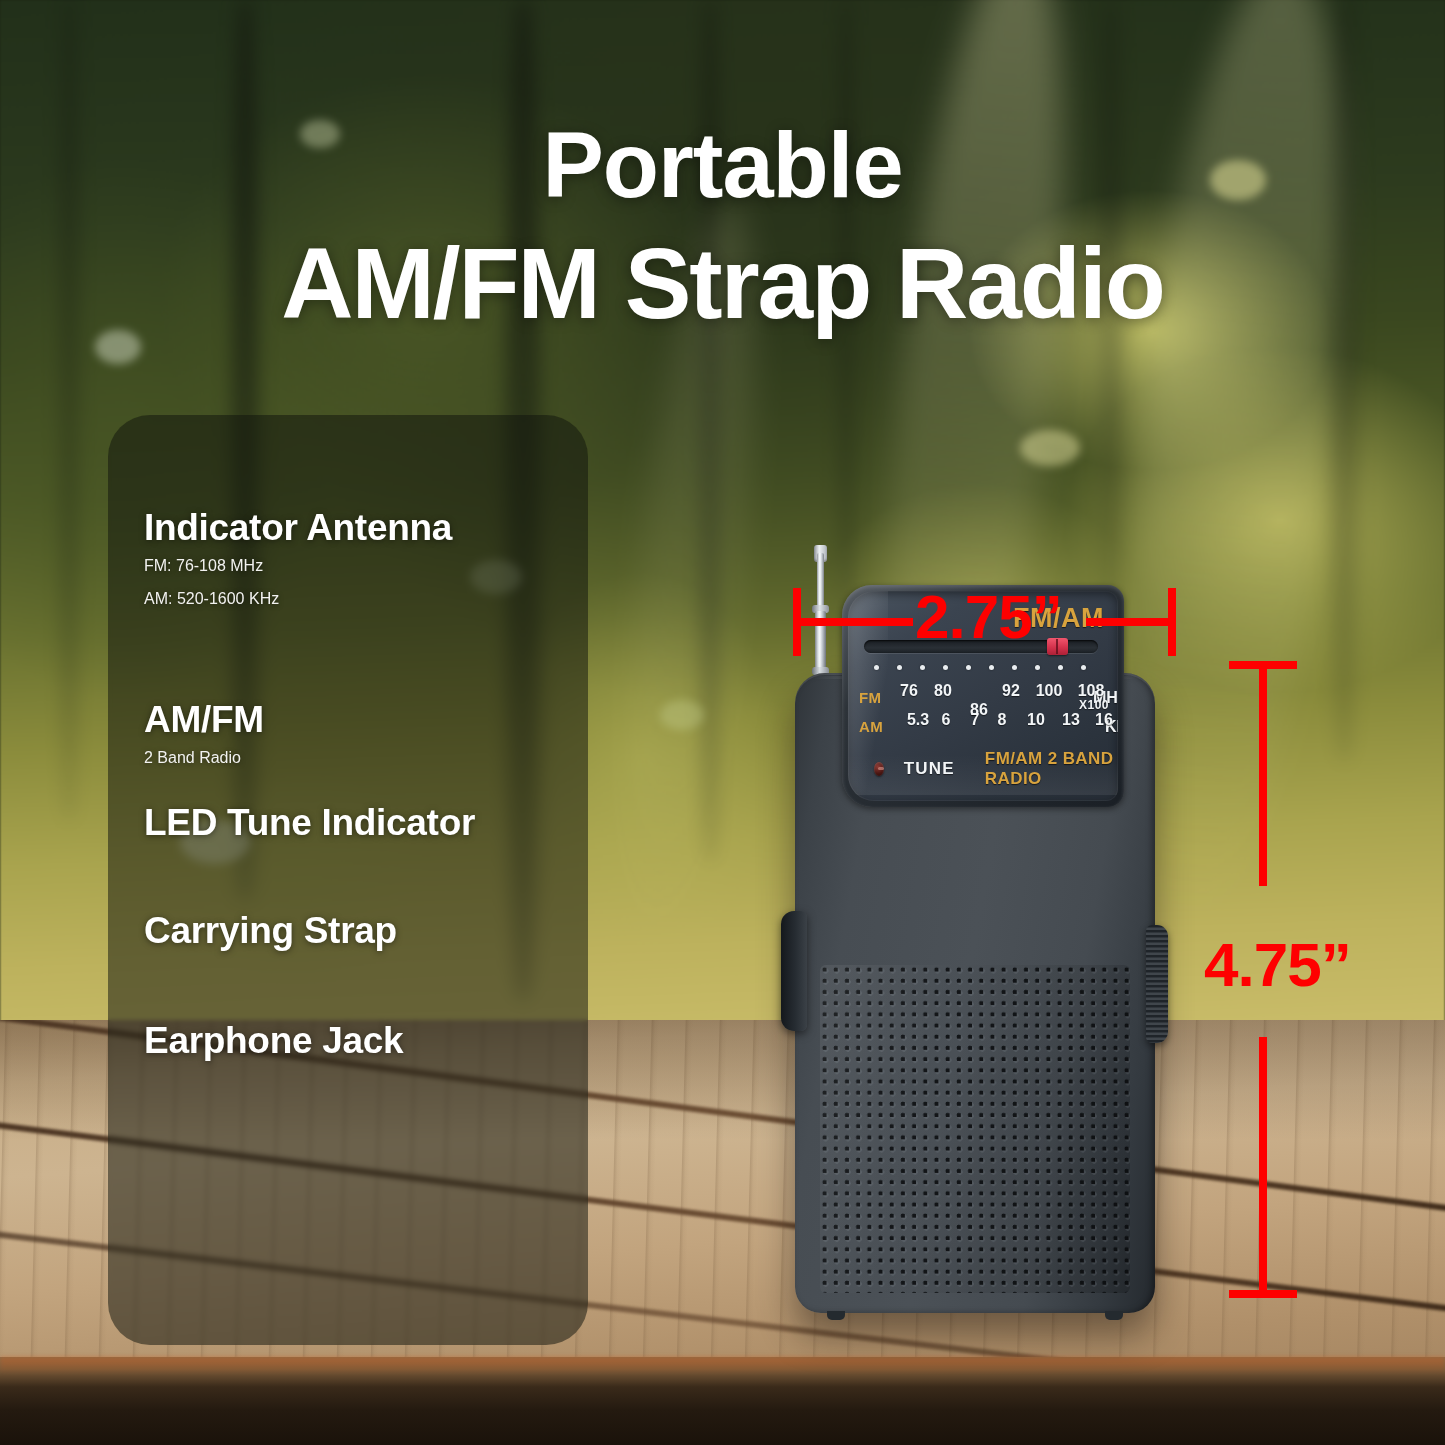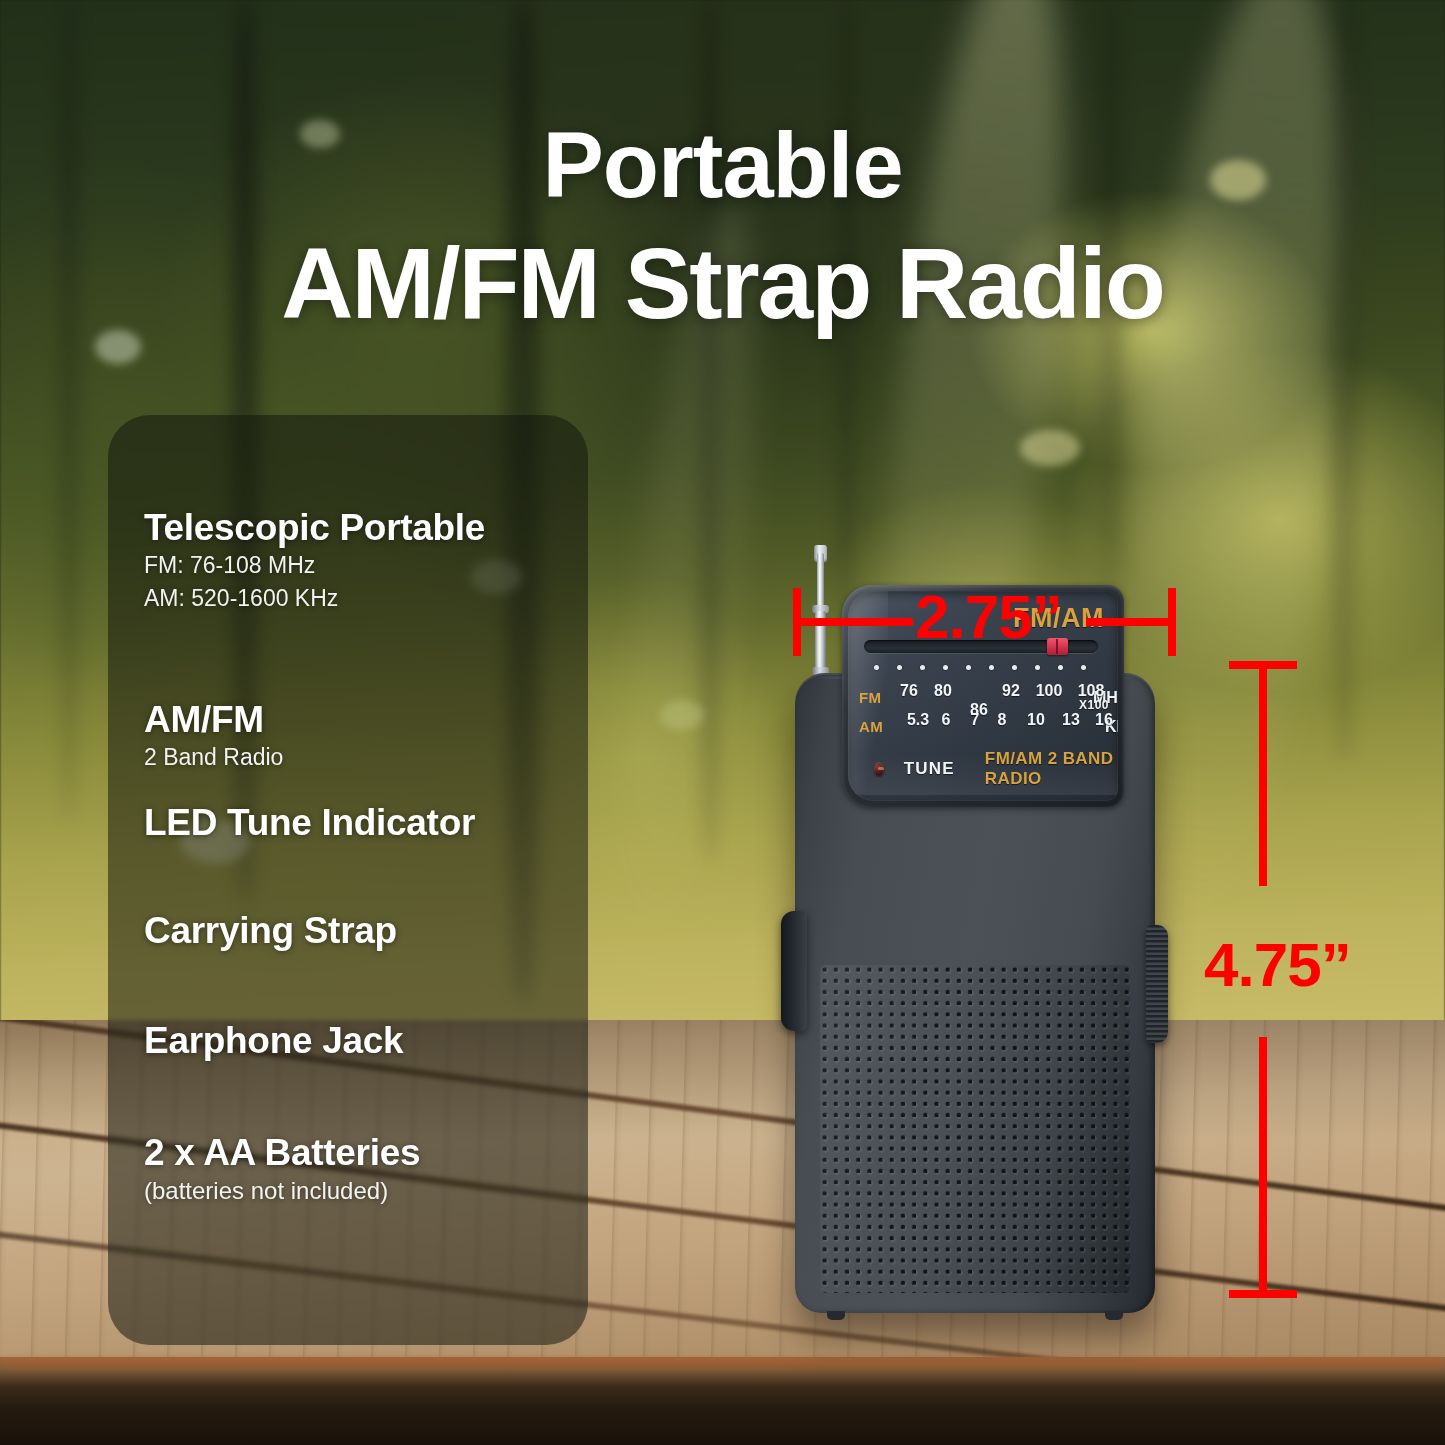--- a/index.html
+++ b/index.html
@@ -93,21 +93,21 @@
     border-radius:42px;
     padding:92px 0 0 36px;
     backdrop-filter:blur(2px);
   }
   .feat { margin-bottom:0; }
   .feat-title {
     color:#fff; font-weight:bold; font-size:37px; line-height:42px;
     letter-spacing:-.3px; text-shadow:0 1px 6px rgba(0,0,0,.5);
   }
   .feat-sub {
-    color:#f2f2f0; font-size:23px; line-height:33px; font-weight:normal;
+    color:#f2f2f0; font-size:16px; line-height:33px; font-weight:normal;
     text-shadow:0 1px 5px rgba(0,0,0,.5);
   }
   .feat-sub.small { font-size:24px; }
   .sp-1 { height:84px; }
   .sp-2 { height:28px; }
   .sp-3 { height:66px; }
   .sp-4 { height:68px; }
   .sp-5 { height:70px; }
 
   
@@ -315,21 +315,21 @@
 </div>
 
 <h1 id="title">
   <span>Portable</span>
   <span class="l2">AM/FM Strap Radio</span>
 </h1>
 
 <section id="feature-panel">
 
   <div class="feat">
-    <div class="feat-title">Telescopic Portable</div>
+    <div class="feat-title">Indicator Antenna</div>
     <div class="feat-sub">FM: 76-108 MHz</div>
     <div class="feat-sub">AM: 520-1600 KHz</div>
   </div>
 
   <div class="sp-1"></div>
 
   <div class="feat">
     <div class="feat-title">AM/FM</div>
     <div class="feat-sub">2 Band Radio</div>
   </div>
@@ -347,24 +347,20 @@
   </div>
 
   <div class="sp-4"></div>
 
   <div class="feat">
     <div class="feat-title">Earphone Jack</div>
   </div>
 
   <div class="sp-5"></div>
 
-  <div class="feat">
-    <div class="feat-title">2 x AA Batteries</div>
-    <div class="feat-sub small">(batteries not included)</div>
-  </div>
 
 </section>
 
 <div id="radio">
 
   <div>
     <div class="ant-seg ant-tip"></div>
     <div class="ant-seg ant-s1"></div>
     <div class="ant-ring r1"></div>
     <div class="ant-seg ant-s2"></div>

